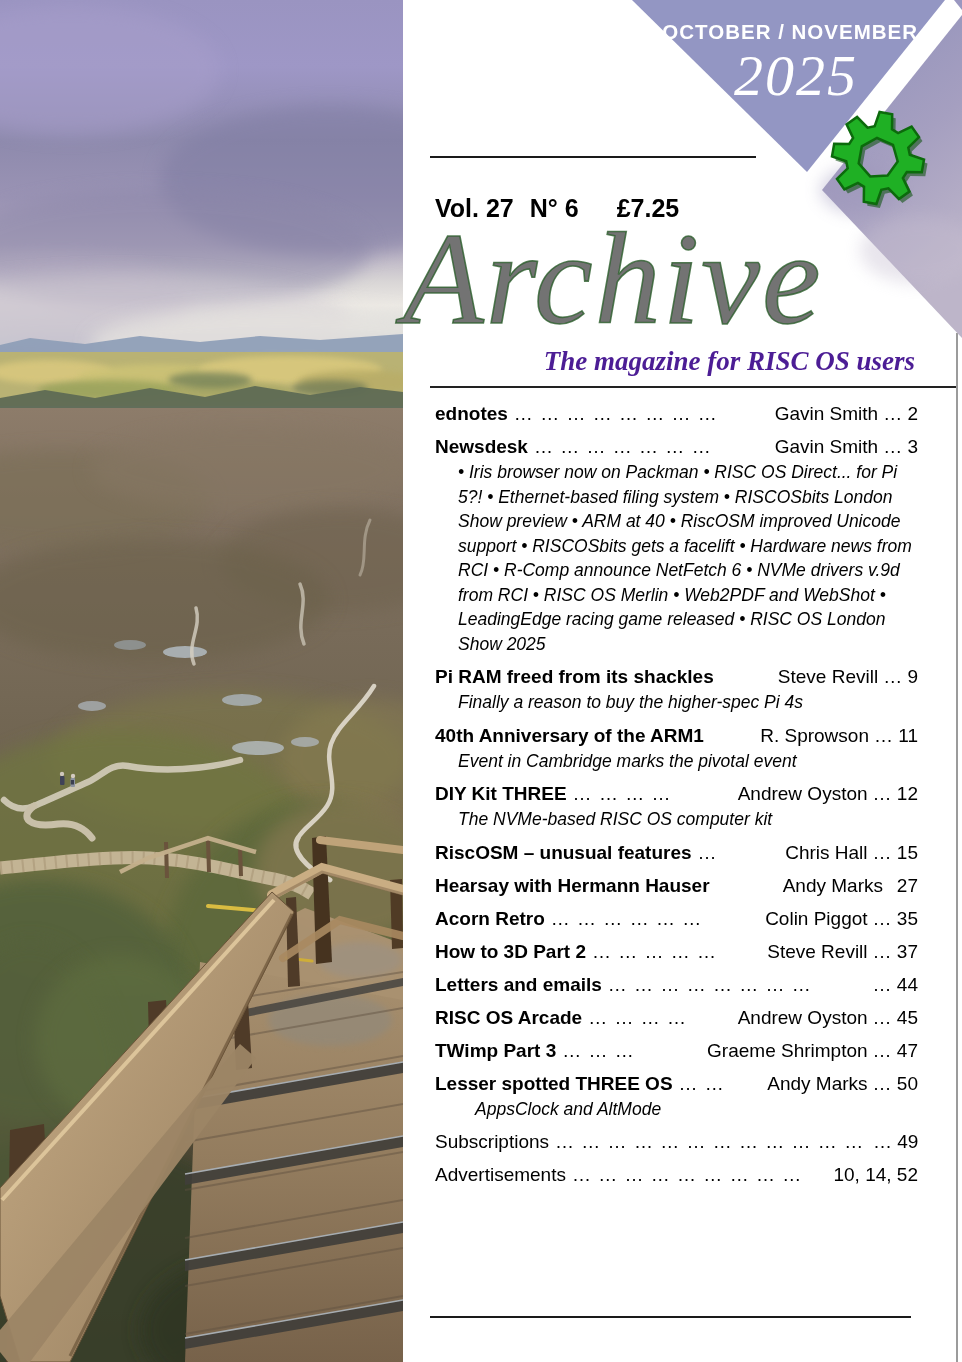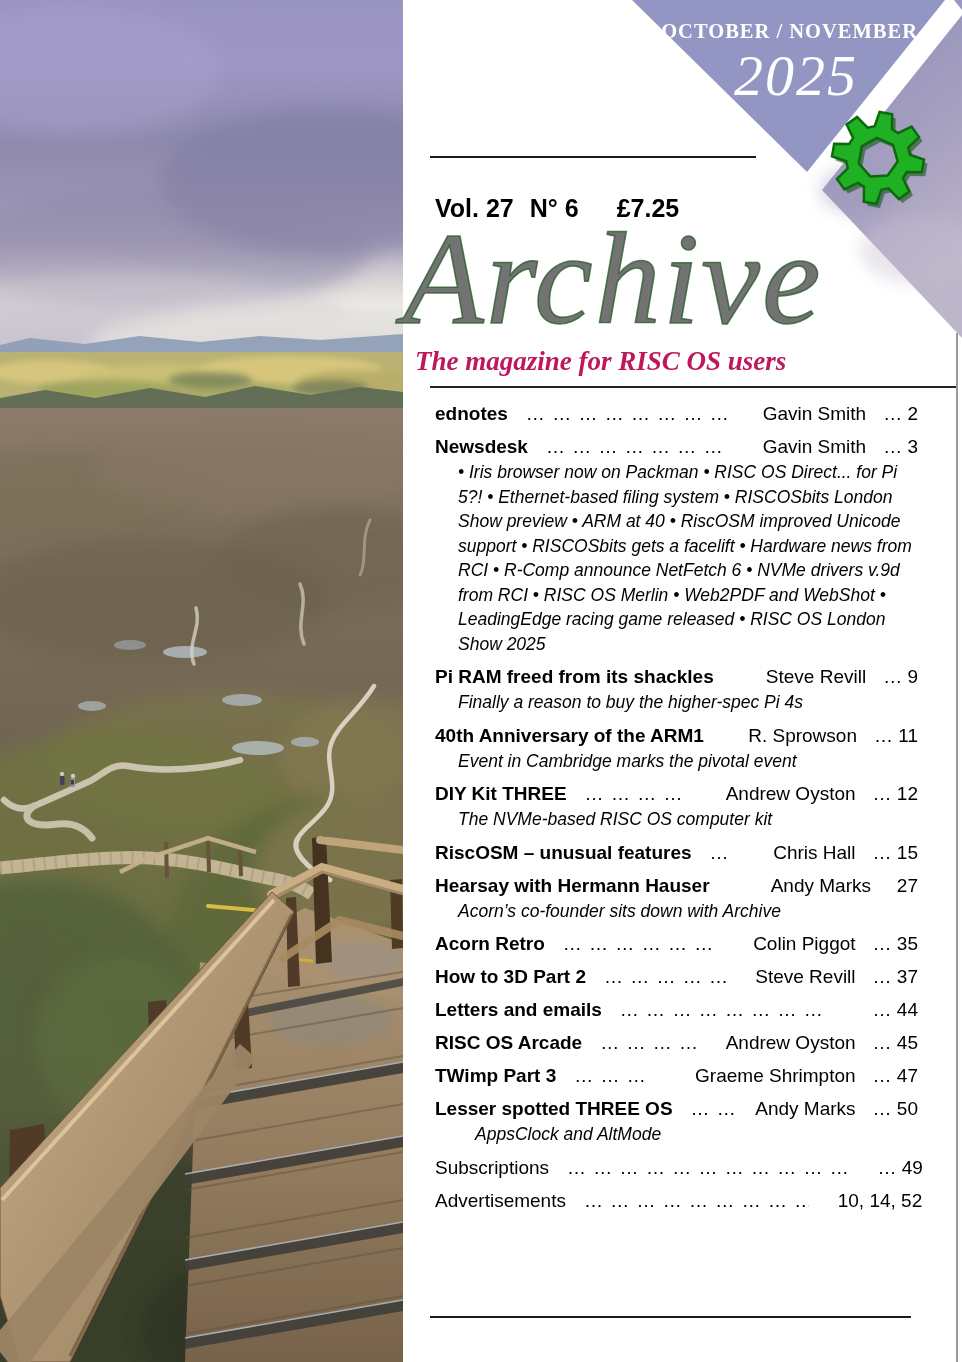--- a/index.html
+++ b/index.html
@@ -2,39 +2,39 @@
 <html><head>
 <meta charset="utf-8">
 <style>
   html,body{margin:0;padding:0;background:#e8e8e8;}
   .page{position:relative;width:962px;height:1362px;background:#ffffff;overflow:hidden;
         font-family:"Liberation Sans",sans-serif;}
   .photo{position:absolute;left:0;top:0;width:403px;height:1362px;display:block;}
   .right-panel{position:absolute;left:403px;top:0;width:559px;height:1362px;background:#fff;}
   .corner-svg{position:absolute;top:0;right:0;width:402px;height:340px;z-index:1;}
   .issue-months{position:absolute;top:20px;right:44px;z-index:2;color:#fff;font-size:20.5px;
-        font-weight:600;letter-spacing:1px;white-space:pre;font-family:Liberation Serif, serif;}
+        font-weight:600;letter-spacing:1px;white-space:pre;}
   .issue-year{position:absolute;top:42px;right:104px;z-index:2;color:#fff;
         font-family:"Liberation Serif",serif;font-style:italic;font-size:58px;letter-spacing:2px;}
   .rule{position:absolute;background:#1a1a1a;}
   .rule-top{top:156px;left:27px;width:326px;height:2px;}
   .rule-mid{top:386px;left:27px;width:528px;height:2px;background:#222;}
   .rule-bottom{top:1316px;left:27px;width:481px;height:2px;}
   .edge-line{position:absolute;left:553px;top:333px;bottom:0;width:2px;background:#9b9b9b;}
   .vol-line{position:absolute;top:194px;left:32px;font-size:25px;font-weight:700;color:#000;}
   .vol-line .num{margin-left:16px;}
   .vol-line .price{margin-left:38px;}
   .logo{position:absolute;top:213px;left:0;width:508px;text-align:left;z-index:2;
         font-family:"Liberation Serif",serif;font-style:italic;font-size:132px;line-height:1;
         color:#737373;letter-spacing:2px;-webkit-text-stroke:1.6px rgba(45,95,45,.8);}
-  .tagline{position:absolute;top:346px;left:12px;width:508px;text-align:left;
+  .tagline{position:absolute;top:346px;left:4px;width:508px;text-align:right;
         font-family:"Liberation Serif",serif;font-style:italic;font-weight:700;
-        font-size:27px;color:#be185d;}
+        font-size:27px;color:#4c1d95;}
   .toc{position:absolute;top:401px;left:32px;width:483px;font-size:19px;color:#000;}
-  .toc-row{display:flex;align-items:flex-end;margin-top:8px;line-height:25px;gap:12px;}
+  .toc-row{display:flex;align-items:flex-end;margin-top:8px;line-height:25px;}
   .toc-entry:first-child .toc-row{margin-top:0;}
   .tt{font-weight:700;white-space:pre;}
   .toc-entry.plain .tt{font-weight:400;}
   .ld{flex:1 1 auto;overflow:hidden;white-space:nowrap;padding:0 6px;letter-spacing:1px;}
   .au{white-space:pre;}
   .pg{white-space:pre;margin-left:5px;min-width:30px;text-align:right;}
   .sub{font-style:italic;font-size:17.5px;line-height:24.5px;margin:1px 0 0 23px;}
   .sub.deep{margin-left:40px;}
 </style>
 </head>
@@ -297,21 +297,20 @@
     </div>
   </div>
 
   <div class="toc-entry">
     <div class="toc-row">
       <span class="tt">Hearsay with Hermann Hauser</span>
       <span class="ld"></span>
       <span class="au">Andy Marks</span>
       <span class="pg">27</span>
     </div>
-    <div class="sub">Acorn’s co-founder sits down with Archive</div>
   </div>
 
   <div class="toc-entry">
     <div class="toc-row">
       <span class="tt">Acorn Retro</span>
       <span class="ld">… … … … … …</span>
       <span class="au">Colin Piggot</span>
       <span class="pg">… 35</span>
     </div>
 

